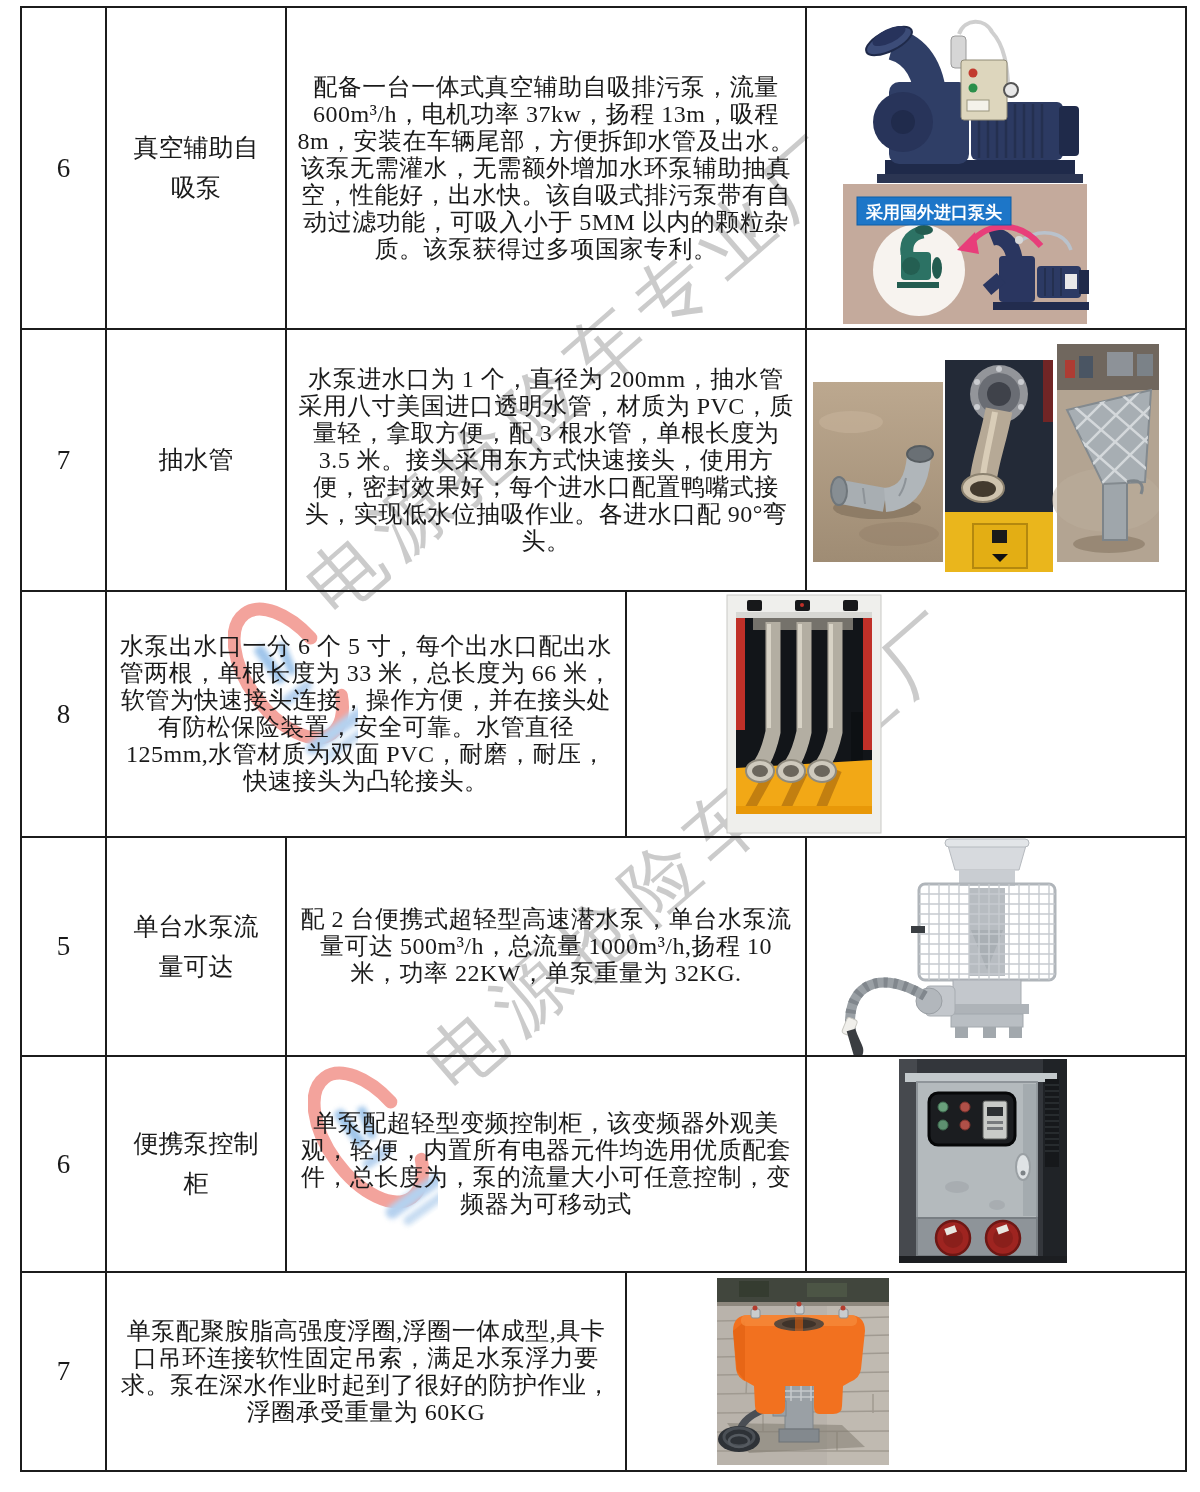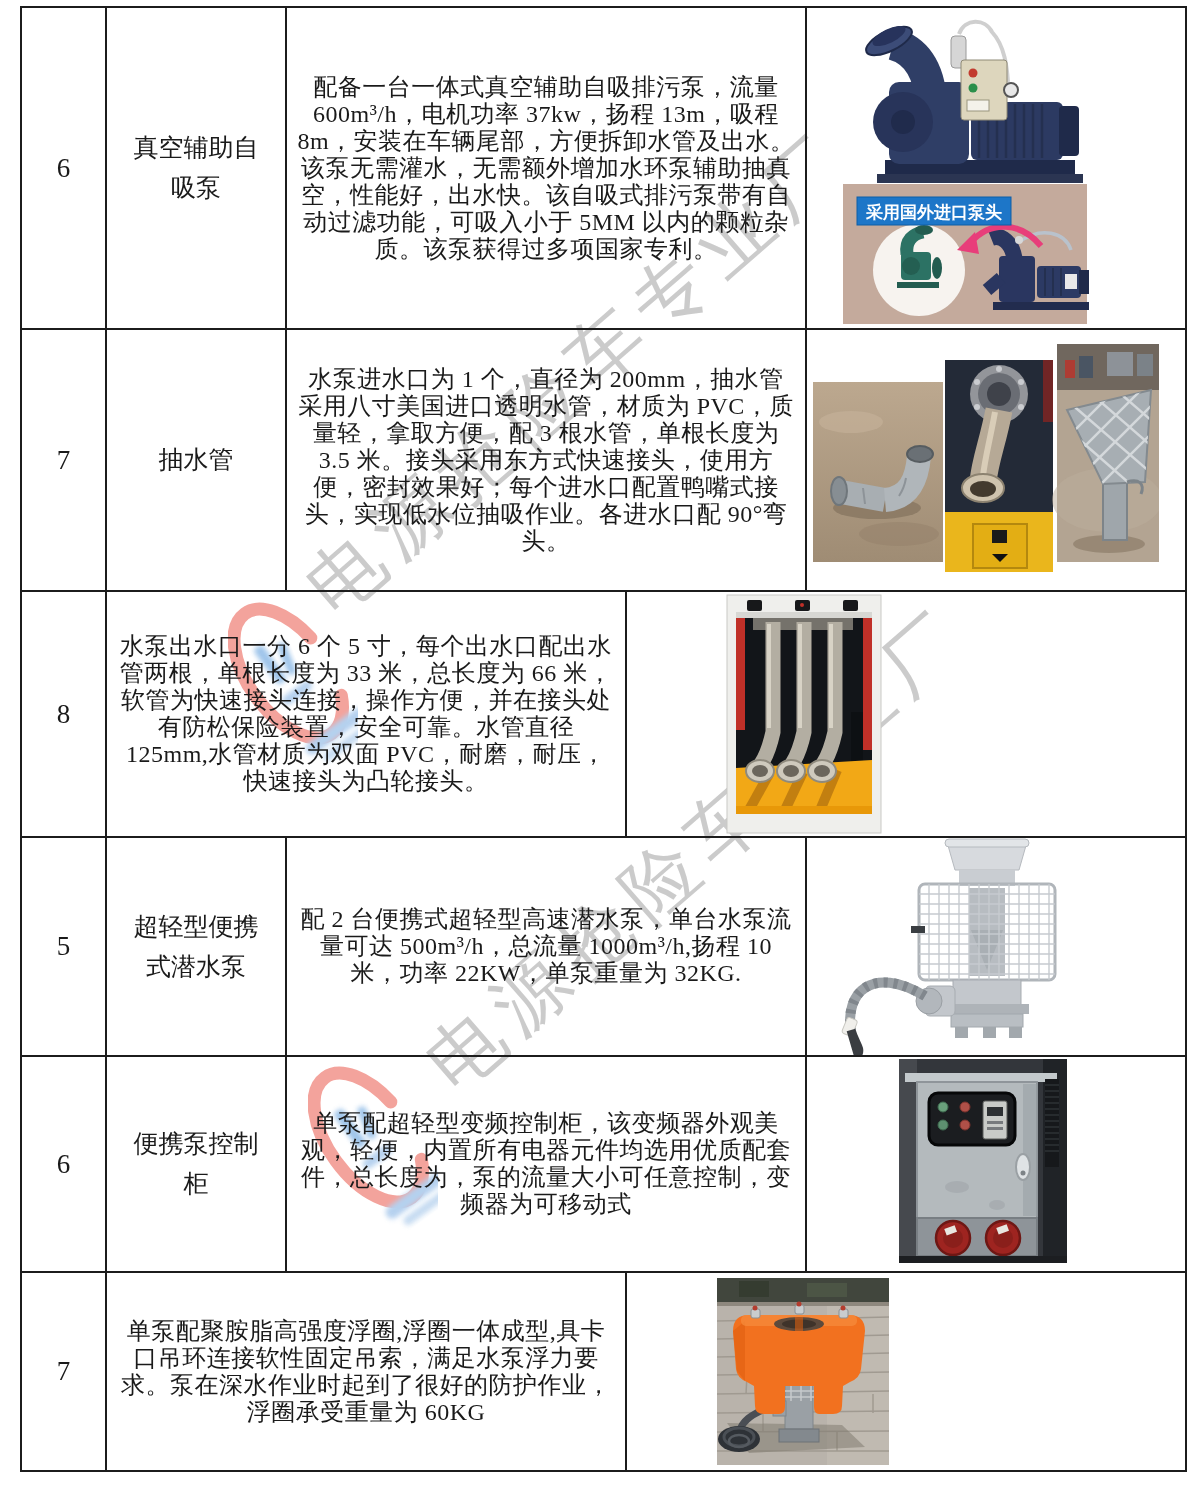--- a/index.html
+++ b/index.html
@@ -281,21 +281,21 @@
             <ellipse cx="195" cy="179" rx="8" ry="6" fill="#6b665c"></ellipse>
           </g>
         </g>
         <rect x="109" y="214" width="136" height="8" fill="#e89808"></rect>
       </svg>
     </div>
   </div>
 
   <div class="row r4">
     <div class="cell c-no">5</div>
-    <div class="cell c-name">超轻型便携式潜水泵</div>
+    <div class="cell c-name">单台水泵流量可达</div>
     <div class="cell c-desc">配 2 台便携式超轻型高速潜水泵，单台水泵流量可达 500m³/h，总流量 1000m³/h,扬程 10 米，功率 22KW，单泵重量为 32KG.</div>
     <div class="cell c-img">
       <svg width="352" height="217" viewBox="0 0 352 217">
         <rect x="70" y="0" width="220" height="217" fill="#ffffff"></rect>
 
         <path d="M140,4 L220,4 L212,32 L148,32 Z" fill="#d7dade" stroke="#b6babf"></path>
         <rect x="138" y="1" width="84" height="8" rx="4" fill="#e2e5e8" stroke="#b6babf"></rect>
         <rect x="152" y="32" width="56" height="16" fill="#c9cdd2"></rect>
 
         <rect x="162" y="50" width="36" height="88" fill="#b7bcc1"></rect>

